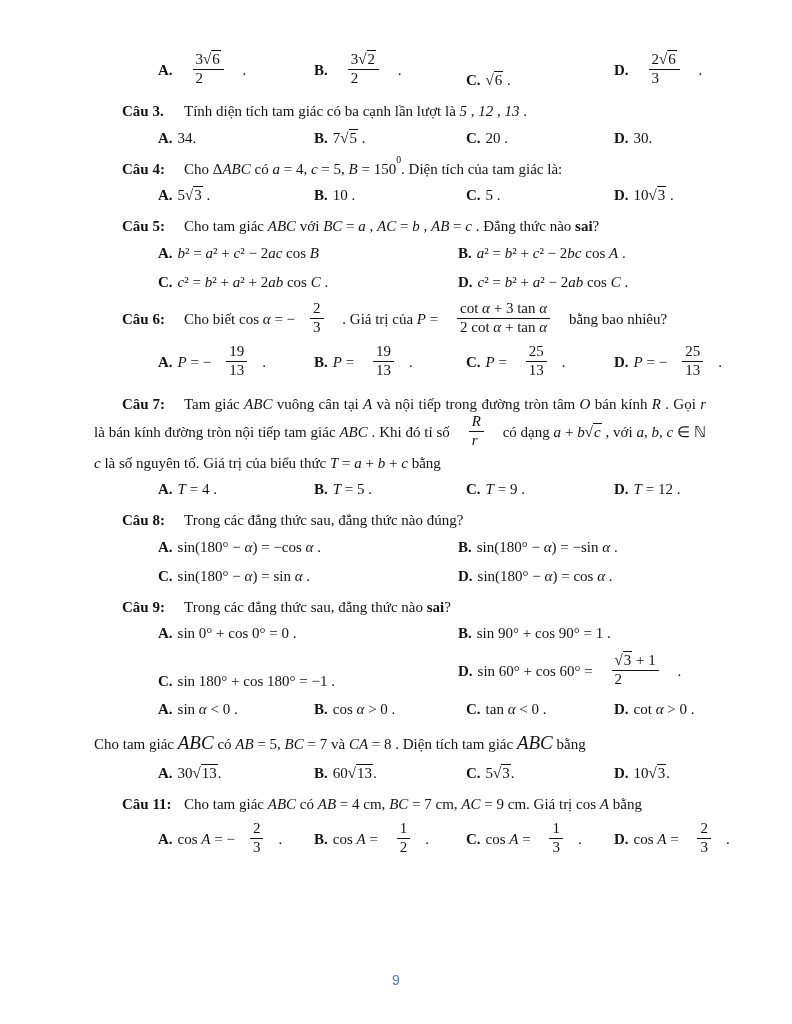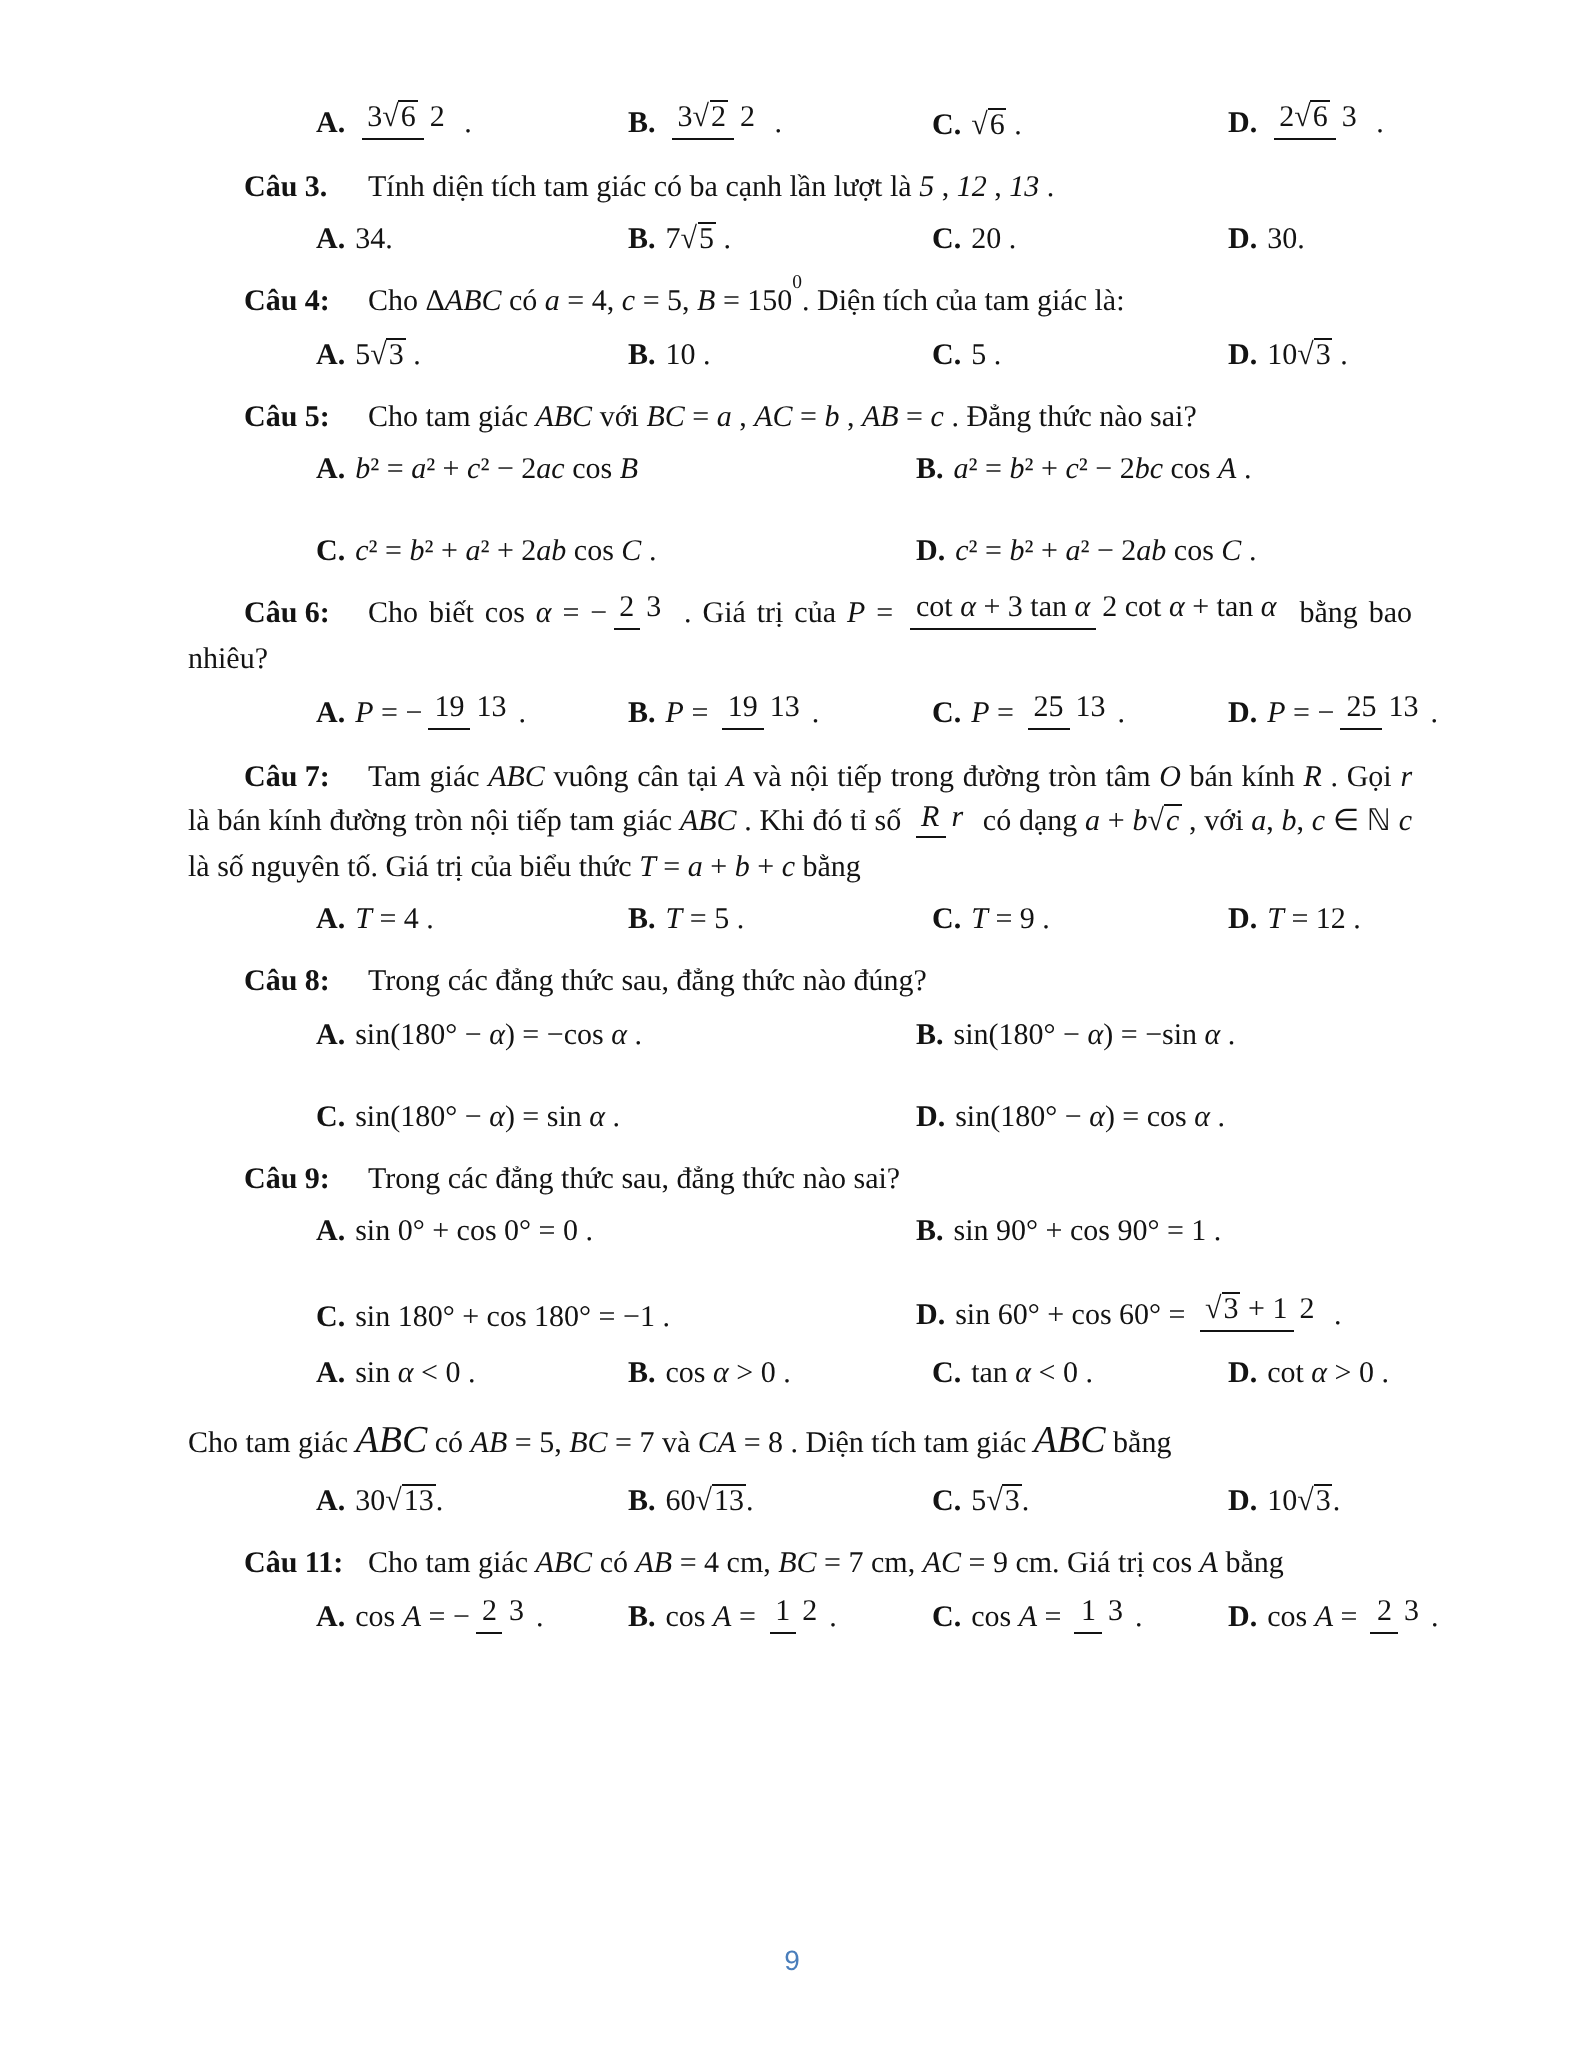--- a/index.html
+++ b/index.html
@@ -8,30 +8,30 @@
   .page {
     width: 792px; height: 1024px; margin: 0 auto; background: #ffffff;
     position: relative; color: #131313; font-size: 15px; overflow: hidden;
   }
   .content { padding: 46px 86px 0 94px; }
   .q { margin-bottom: 11px; }
   .stem { line-height: 1.5; text-align: justify; }
   .qlabel { font-weight: bold; display: inline-block; min-width: 62px; margin-left: 28px; }
   .opts { margin-top: 7px; margin-left: 64px; display: grid; align-items: end; }
   .opts.row4 { grid-template-columns: 156px 152px 148px 1fr; }
-  .opts.grid2 { grid-template-columns: 300px 1fr; row-gap: 24px; }
+  .opts.grid2 { grid-template-columns: 300px 1fr; row-gap: 12px; }
   .opt { white-space: nowrap; }
   .okey { font-weight: bold; margin-right: 5px; }
-  .bold { font-weight: normal; }
+  .bold { font-weight: bold; }
   .mvar { font-style: italic; }
   .Mvar { font-style: italic; font-size: 19px; }
   sup.msup { font-size: 0.65em; position: relative; top: -0.55em; line-height: 0; }
   .frac {
-    display: inline-flex; flex-direction: row; text-align: right;
-    vertical-align: middle; margin: 0 3px; line-height: 1.18; position: relative; top: -2px;
+    display: inline-flex; flex-direction: column; text-align: left;
+    vertical-align: middle; margin: 0 15px; line-height: 1.18; position: relative; top: -2px;
   }
   .frac > .num { border-bottom: 1px solid #131313; padding: 0 3px; }
   .frac > .den { padding: 0 3px; }
   .rad { display: inline; white-space: nowrap; }
   .radsign { display: inline-block; transform: scaleY(1.02); }
   .radbar { border-top: 1px solid #131313; padding: 0 1px; }
   .page-number {
     position: absolute; bottom: 36px; left: 0; width: 100%;
     text-align: center; font-size: 14px; color: #4a7ebb;
     font-family: "Liberation Sans", sans-serif;

